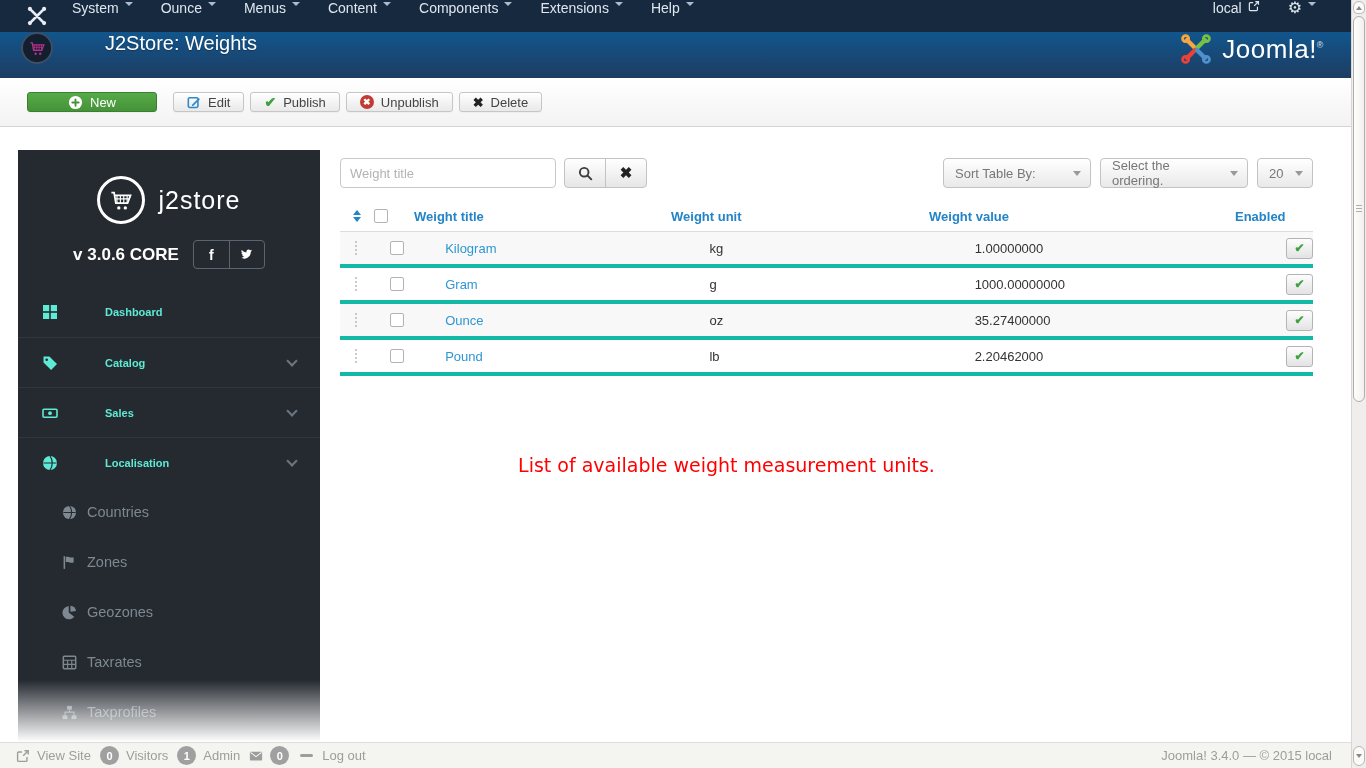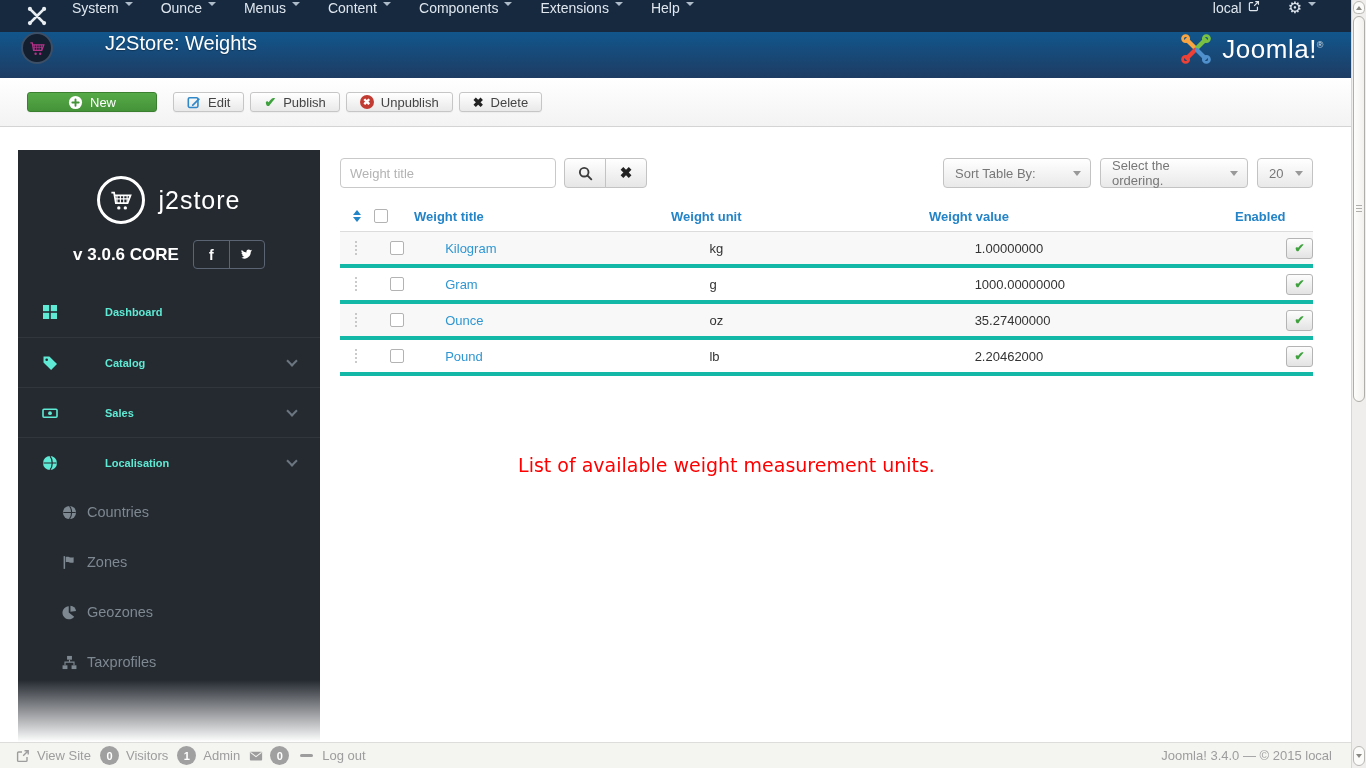--- a/index.html
+++ b/index.html
@@ -349,20 +349,27 @@
         <span>Zones</span>
       </div>
       <div class="sb-sub">
         <svg class="sb-ico" viewBox="0 0 16 16" fill="currentColor">
             <path d="M7.2 1.3A7 7 0 1 0 13 12.6L7.2 8z"></path>
             <path d="M9 .9a7 7 0 0 1 6 5.4l-6 .8z"></path>
           </svg>
         <span>Geozones</span>
       </div>
       <div class="sb-sub">
+        <svg class="sb-ico" viewBox="0 0 16 16" fill="none" stroke="currentColor">
+            <rect x="1.4" y="1.4" width="13.2" height="13.2" rx="1" stroke-width="1.6"></rect>
+            <path d="M1.4 5.6h13.2M6 5.6v9M10.4 5.6v9M1.4 10h13.2" stroke-width="1.2"></path>
+          </svg>
+        <span>Taxrates</span>
+      </div>
+      <div class="sb-sub">
         <svg class="sb-ico" viewBox="0 0 16 16" fill="currentColor">
             <rect x="5.4" y="1" width="5.2" height="4"></rect>
             <rect x="0.6" y="11" width="5.2" height="4"></rect>
             <rect x="10.2" y="11" width="5.2" height="4"></rect>
             <path d="M8 5v2.6M3.2 11V7.6h9.6V11" stroke="currentColor" stroke-width="1.2" fill="none"></path>
           </svg>
         <span>Taxprofiles</span>
       </div>
       <div class="sb-sub">
         

